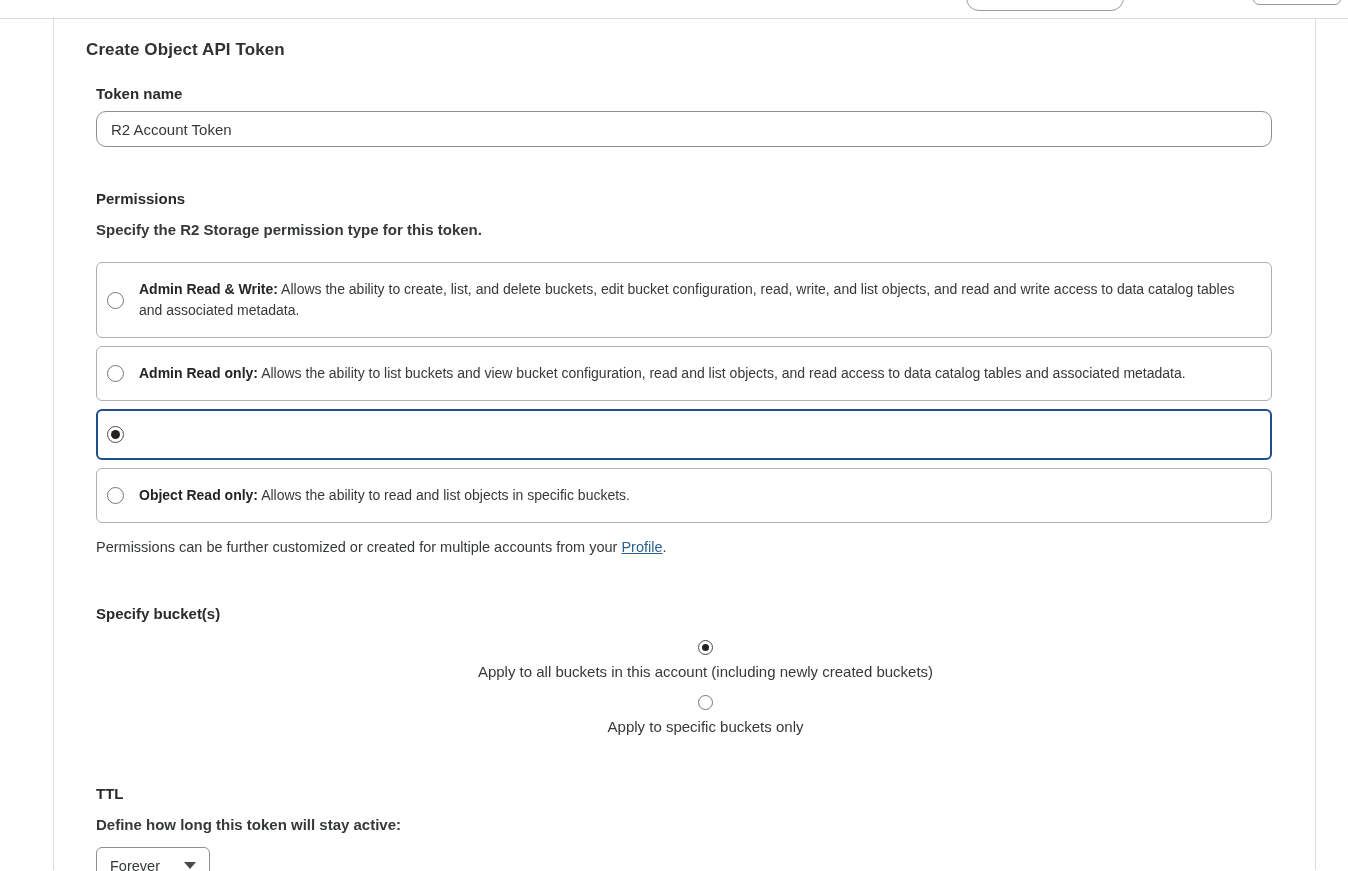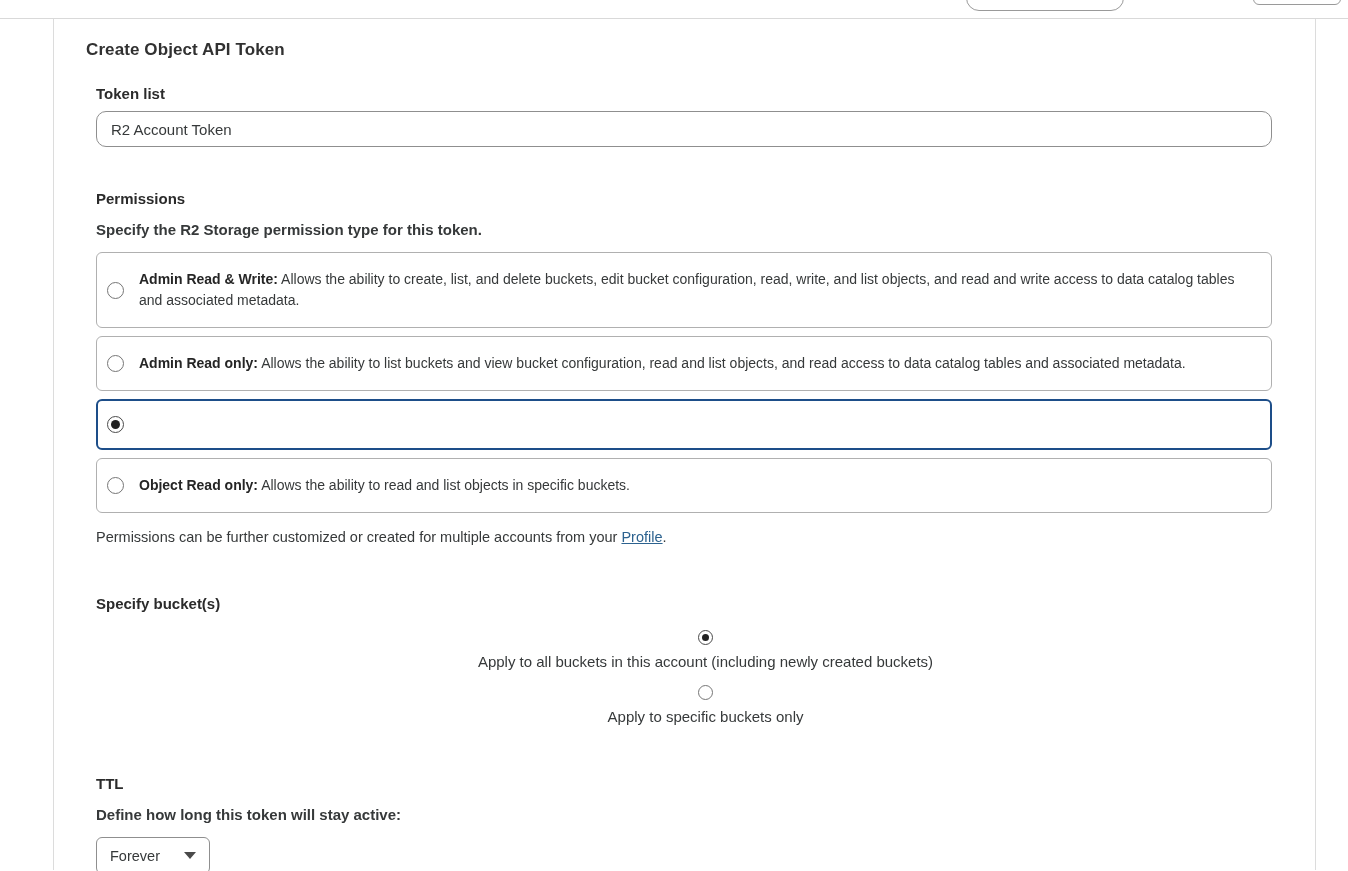--- a/index.html
+++ b/index.html
@@ -66,21 +66,21 @@
     display: block;
   }
   .section { margin-top: 43px; }
   .section-desc {
     margin-top: 14px;
     font-size: 15px;
     color: #36393a;
     font-weight: bold;
   }
   
-  .perm-list { margin-top: 14px; }
+  .perm-list { margin-top: 24px; }
   .perm-option {
     width: 1176px;
     display: flex;
     align-items: center;
     gap: 15px;
     border: 1px solid #b0b0b0;
     border-radius: 6px;
     padding: 16px 16px 16px 10px;
     margin-bottom: 8px;
     background: #fff;
@@ -169,21 +169,21 @@
   <div class="topbar-btn pill"></div>
   <div class="topbar-btn small"></div>
 </div>
 
 <div class="panel">
   <h1 class="page-title">Create Object API Token</h1>
 
   <div class="form">
 
     <div>
-      <div class="field-label">Token list</div>
+      <div class="field-label">Token name</div>
       <input class="text-input" type="text" value="R2 Account Token" style="">
     </div>
 
     <div class="section">
       <div class="section-heading">Permissions</div>
       <div class="section-desc">Specify the R2 Storage permission type for this token.</div>
 
       <div class="perm-list">
 
         <div class="perm-option">

